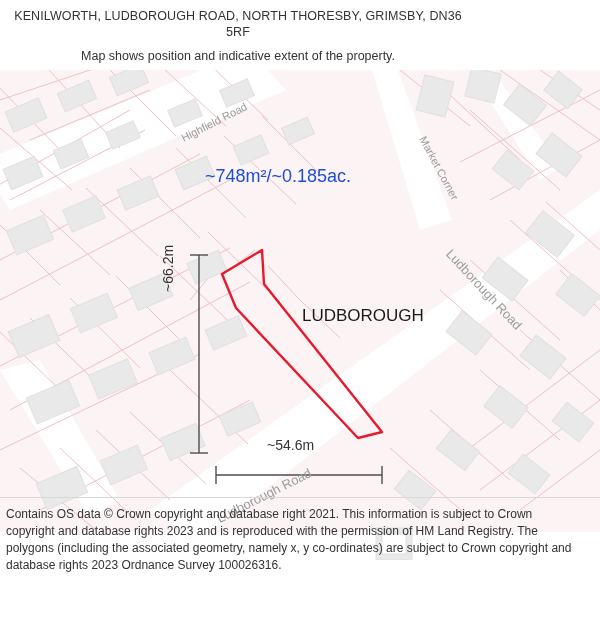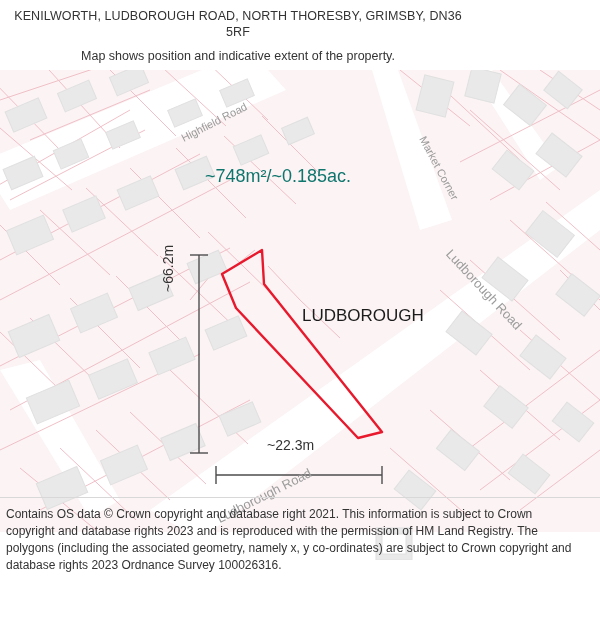--- a/index.html
+++ b/index.html
@@ -51,21 +51,21 @@
   .map-label {
     position: absolute;
     font-family: "Liberation Sans", sans-serif;
     color: #333333;
     white-space: nowrap;
   }
   .area-label {
     left: 205px;
     top: 96px;
     font-size: 18px;
-    color: #0f766e;
+    color: #1d4ed8;
   }
   .property-label {
     left: 302px;
     top: 236px;
     font-size: 17px;
     color: #1b1b1b;
   }
   .dim-h {
     left: 267px;
     top: 367px;
@@ -260,21 +260,21 @@
         <line x1="190" y1="383" x2="208" y2="383"></line>
 
         <line x1="216" y1="405" x2="382" y2="405"></line>
         <line x1="216" y1="396" x2="216" y2="414"></line>
         <line x1="382" y1="396" x2="382" y2="414"></line>
       </g>
     </svg>
 
     <div class="map-label area-label">~748m²/~0.185ac.</div>
     <div class="map-label property-label">LUDBOROUGH</div>
-    <div class="map-label dim-h">~22.3m</div>
+    <div class="map-label dim-h">~54.6m</div>
     <div class="map-label dim-v">~66.2m</div>
 
     <div class="street" style="left:178px; top:46px; transform: rotate(-27deg);">Highfield Road</div>
     <div class="street" style="left:404px; top:92px; transform: rotate(62deg);">Market Corner</div>
     <div class="street" style="left:432px; top:212px; transform: rotate(47deg); font-size:13px;">Ludborough Road</div>
     <div class="street" style="left:212px; top:418px; transform: rotate(-27deg); font-size:13px;">Ludborough Road</div>
   </div>
 
   <div class="footer">Contains OS data © Crown copyright and database right 2021. This information is subject to Crown copyright and database rights 2023 and is reproduced with the permission of HM Land Registry. The polygons (including the associated geometry, namely x, y co-ordinates) are subject to Crown copyright and database rights 2023 Ordnance Survey 100026316.</div>
 

